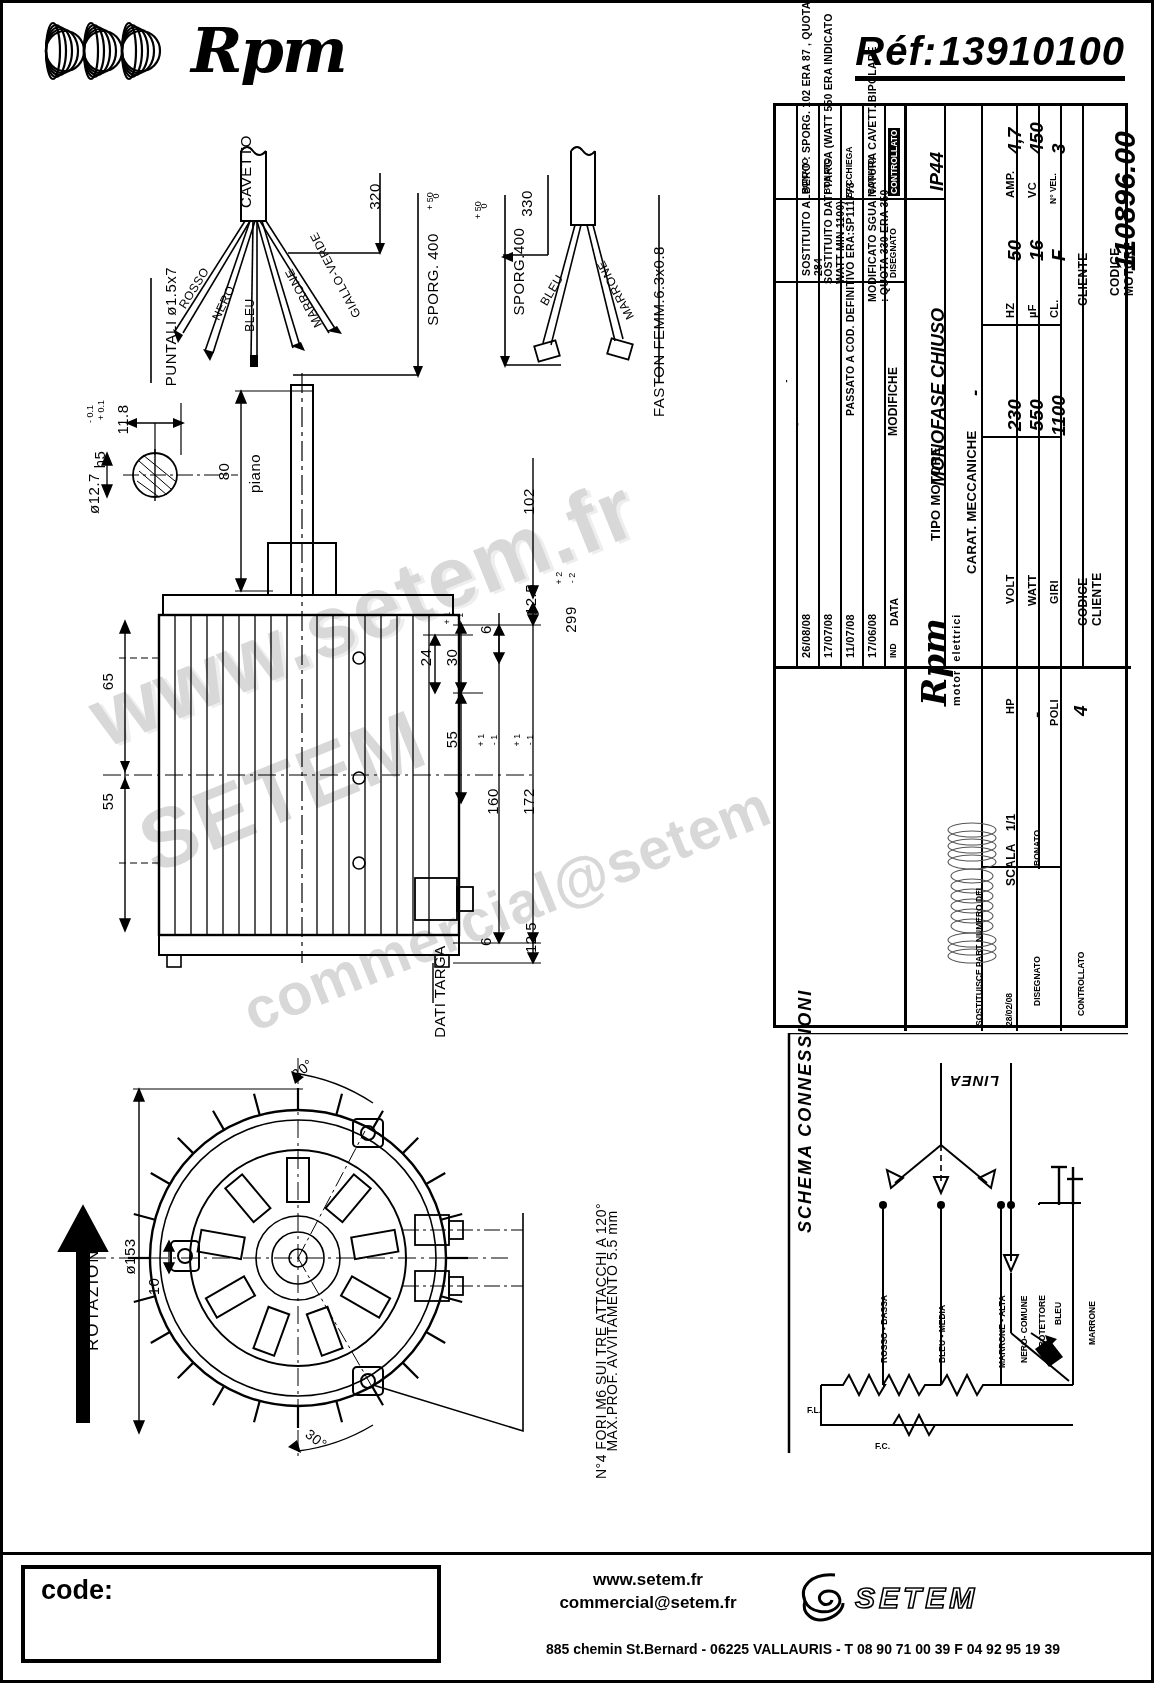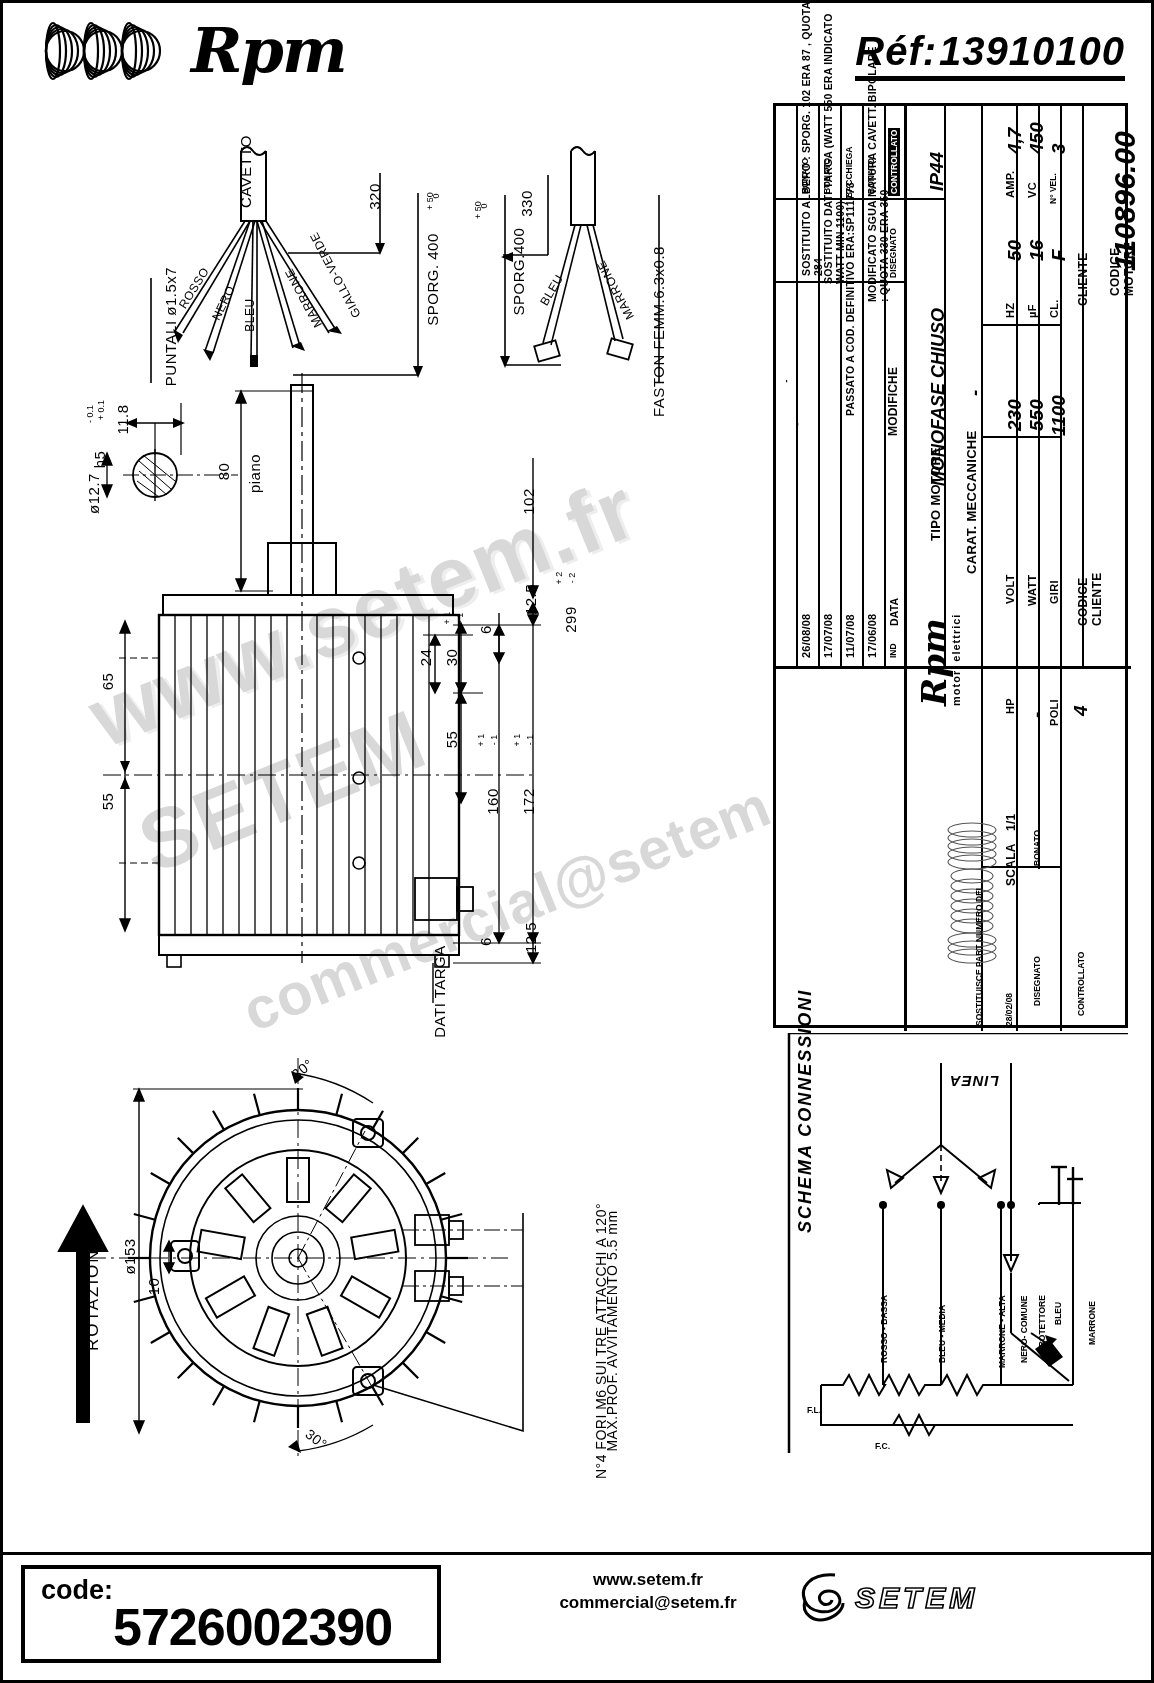--- a/index.html
+++ b/index.html
@@ -665,28 +665,28 @@
     <div class="abs tb-small" style="left:264px; top:320px; transform:rotate(-90deg); transform-origin:left top;">PROTETTORE</div>
     <div class="abs tb-small" style="left:280px; top:292px; transform:rotate(-90deg); transform-origin:left top;">BLEU</div>
     <div class="abs tb-small" style="left:314px; top:312px; transform:rotate(-90deg); transform-origin:left top;">MARRONE</div>
     <div class="abs tb-small" style="left:34px; top:372px;">F.L.</div>
     <div class="abs tb-small" style="left:102px; top:408px;">F.C.</div>
   </div>
 
   <div class="footer">
     <div class="codebox">
       <div class="code-label">code:</div>
-      <div class="code-value">5726002390</div>
     </div>
     <div class="foot-web">
       <div>www.setem.fr</div>
       <div>commercial@setem.fr</div>
     </div>
     <div class="setem-logo">
       <svg width="60" height="58" viewBox="0 0 60 58">
         <path d="M42 6 C18 4, 6 18, 12 32 C17 44, 36 46, 44 38 C50 32, 46 22, 36 22 C28 22, 24 28, 28 33 C31 37, 38 36, 39 31" fill="none" stroke="#000" stroke-width="3"></path>
         <path d="M12 32 C8 44, 20 54, 34 50 C44 47, 50 40, 50 34" fill="none" stroke="#000" stroke-width="3"></path>
       </svg>
       <div class="setem-word">SETEM</div>
     </div>
+    <div class="foot-addr">885 chemin St.Bernard  -   06225 VALLAURIS  -  T 08 90 71 00 39   F 04 92 95 19 39</div>
   </div>
 
 </div>
 
 </body></html>

